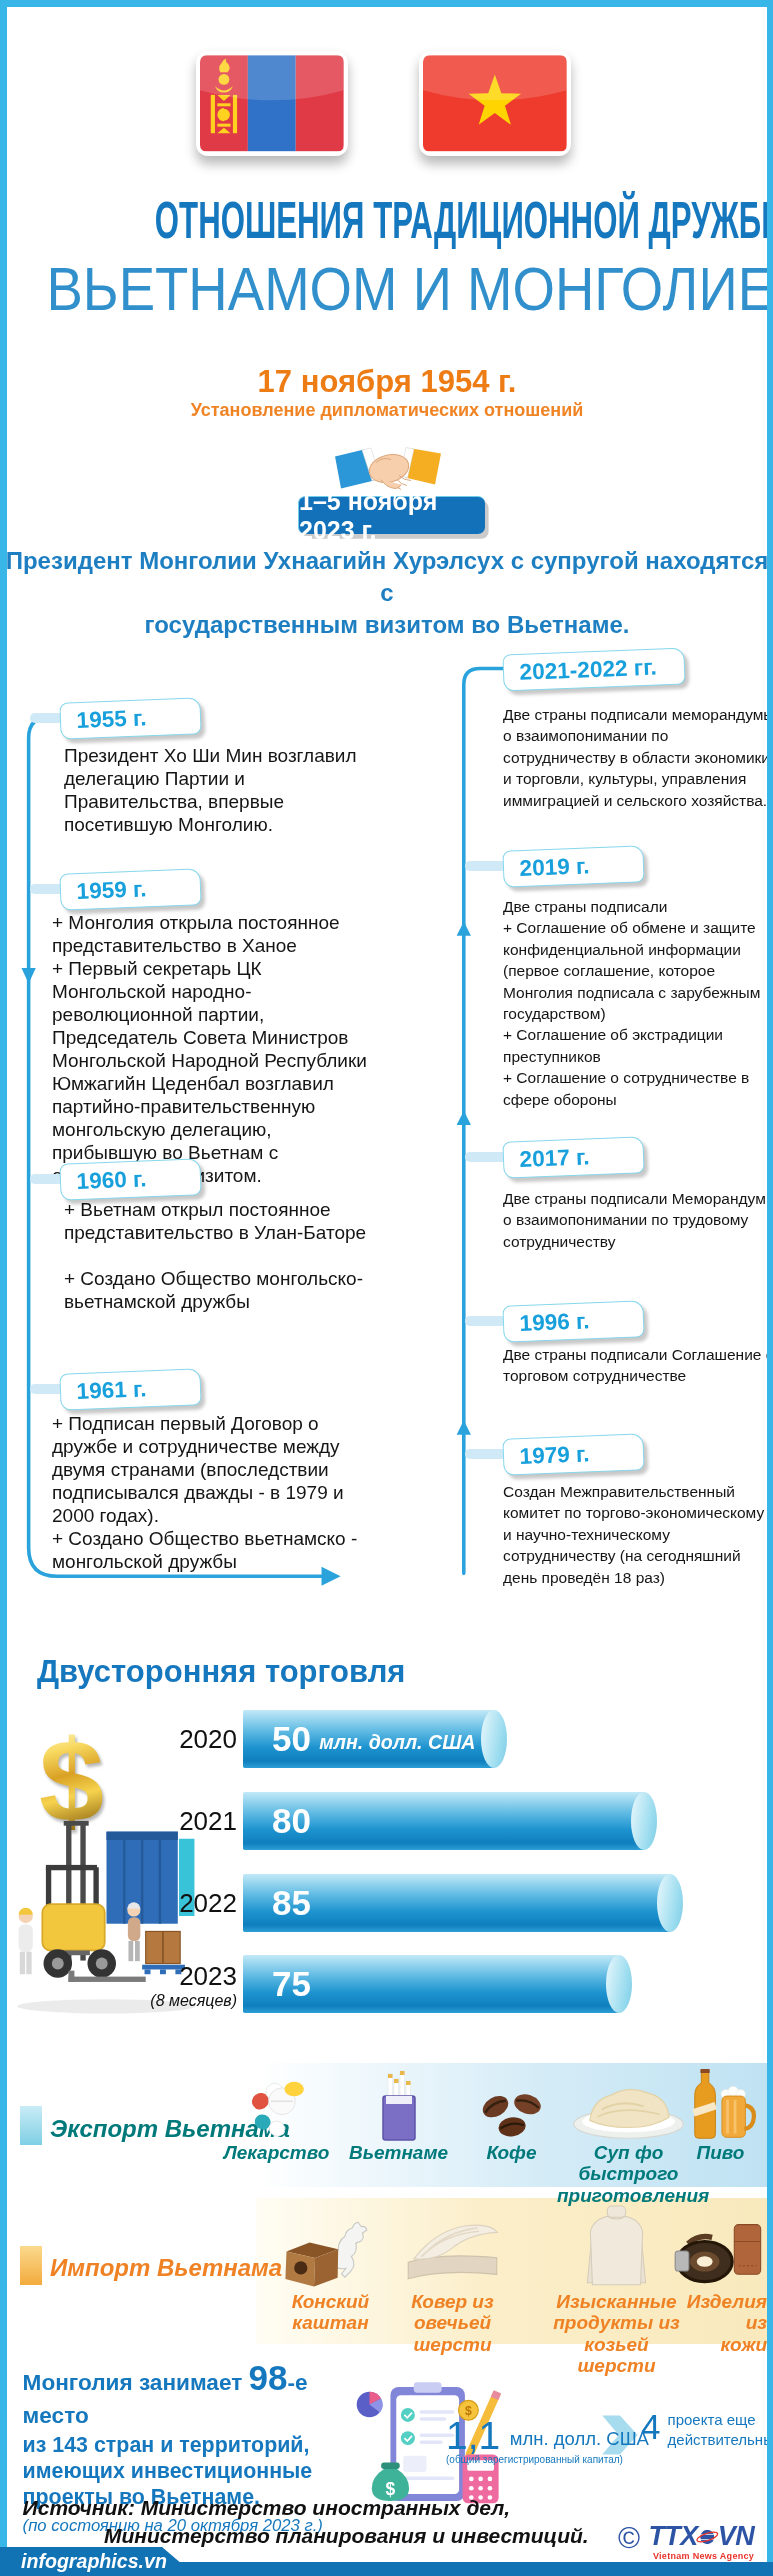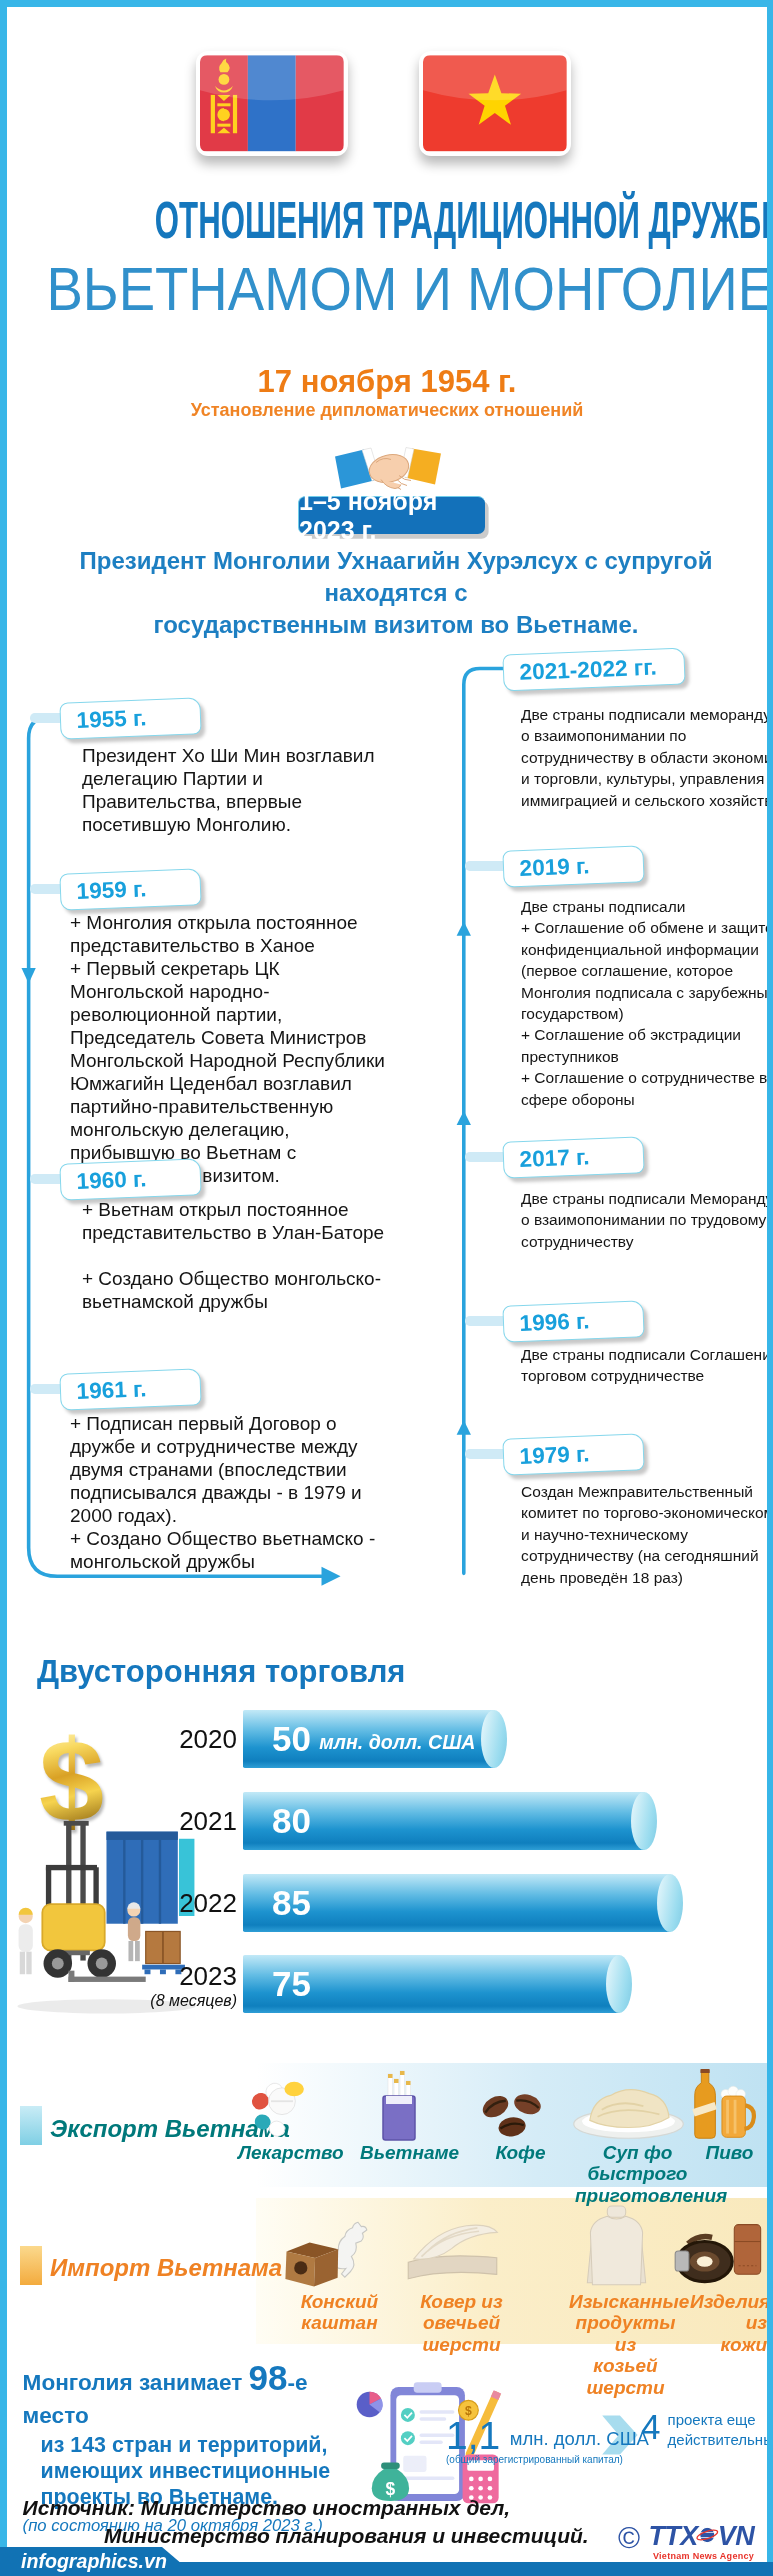--- a/index.html
+++ b/index.html
@@ -1,20 +1,20 @@
 <!DOCTYPE html>
 <html style="font-size:9.5px"><head>
 <meta charset="utf-8">
 <style>
   html,body{margin:0;padding:0;background:#dfe6ea;}
   .canvas{position:relative;width:774px;height:2576px;margin:0 auto;background:#fff;
           font-family:"Liberation Sans",sans-serif;overflow:hidden;}
   .frame{position:absolute;inset:0;border:7.1px solid #38b6e8;z-index:50;pointer-events:none;}
   .abs{position:absolute;}
-  .pre{white-space:pre-line;margin-left:18px;}
+  .pre{white-space:pre-line;}
 
   
   .flag{position:absolute;top:51px;width:152px;height:105px;background:#fff;border-radius:12px;
         padding:4.2px;box-sizing:border-box;box-shadow:0 7.1px 12px rgba(0,0,0,.28);}
   .flag svg{width:100%;height:100%;border-radius:7.1px;display:block;}
 
   
   .title1{position:absolute;left:0;right:0;top:194px;text-align:center;font-size:52px;line-height:1;
           font-weight:bold;color:#1577bd;white-space:nowrap;transform:scaleX(.60);}
   .title2{position:absolute;left:0;right:0;top:258px;text-align:center;font-size:62px;line-height:1;
@@ -83,21 +83,21 @@
 
   .src{position:absolute;font-size:21px;font-weight:bold;font-style:italic;color:#111;z-index:2;}
 
   
   .fbar{position:absolute;left:0;top:2562px;width:774px;height:14.3px;background:#1172b4;z-index:60;}
   .ftrap{position:absolute;left:0;top:2547px;width:196px;height:29px;background:#1172b4;z-index:60;
          clip-path:polygon(0 0,162px 0,196px 100%,0 100%);}
   .fsite{position:absolute;left:21px;top:2550px;font-size:19.6px;font-style:italic;font-weight:bold;color:#fff;z-index:61;}
   .logo{position:absolute;left:618px;top:2523px;display:flex;align-items:flex-start;z-index:55;}
   .logo .c{font-size:30px;color:#2d53a5;margin-right:8.3px;line-height:1;}
-  .logo .tt{display:flex;align-items:flex-start;}
+  .logo .tt{display:flex;align-items:center;}
   .logo .tt span{font-size:27px;font-weight:900;font-style:italic;color:#2d53a5;letter-spacing:-0.6px;line-height:1;}
   .logo .cap{font-size:9px;font-weight:bold;color:#e8332a;text-align:right;margin-top:1.2px;letter-spacing:0.3px;}
 </style>
 </head>
 <body>
 
 <div class="canvas">
   <div class="frame"></div>
 
   <div class="flag" style="left:196px;">

